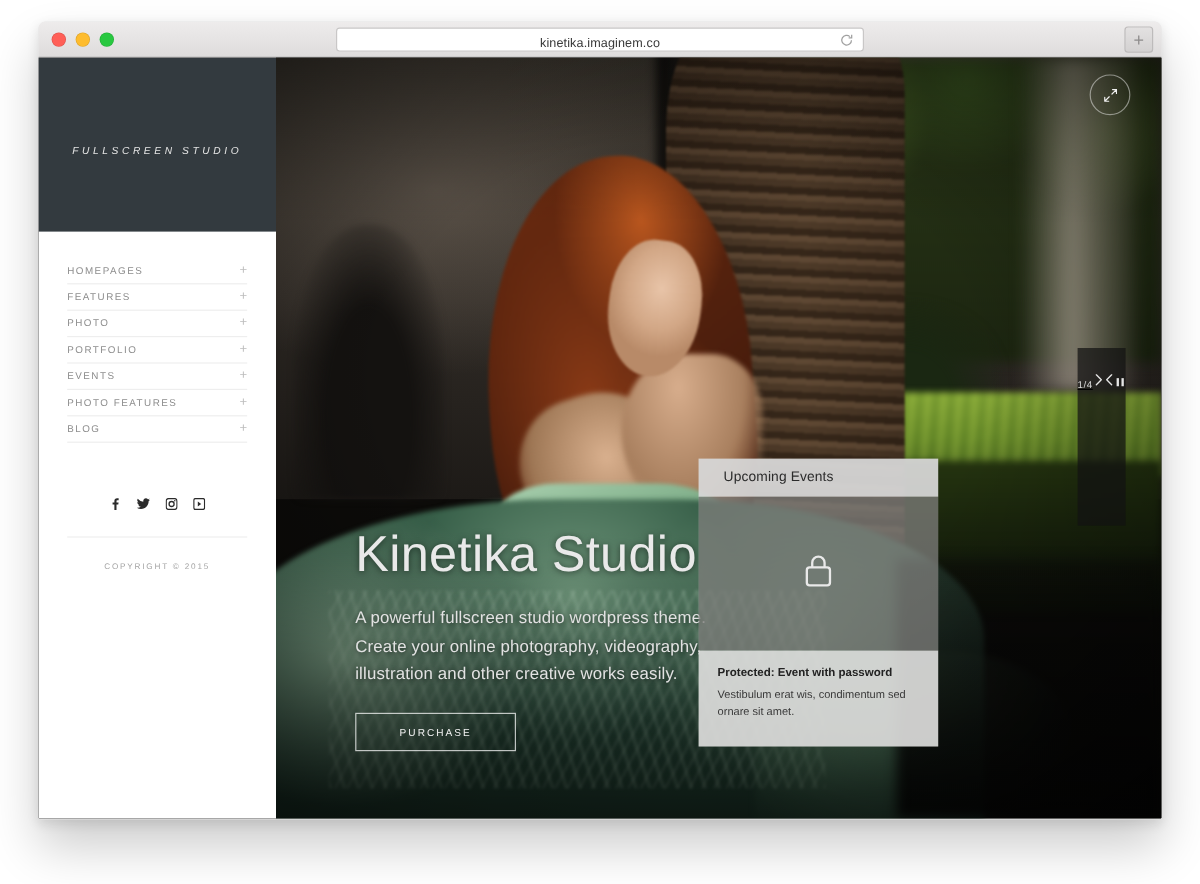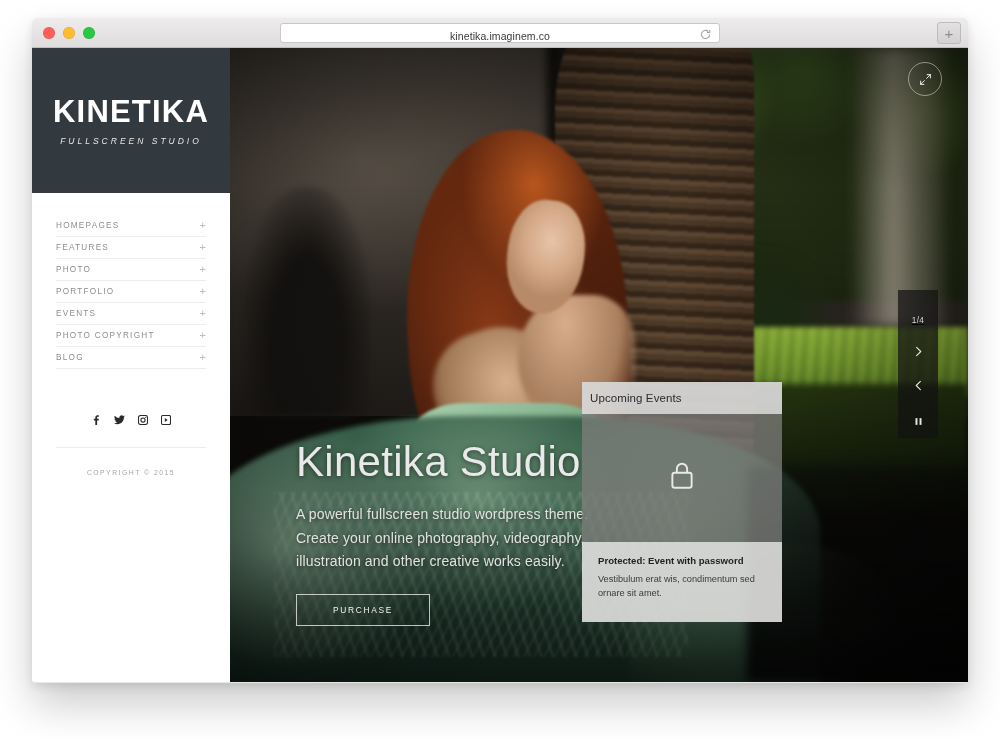--- a/index.html
+++ b/index.html
@@ -435,21 +435,21 @@
     height: 240px;
     z-index: 6;
     background: rgba(255,255,255,.16);
     overflow: hidden;
   }
   .events-head {
     height: 32px;
     background: rgba(214,214,214,.93);
     display: flex;
     align-items: center;
-    padding-left: 8px;
+    padding-left: 21px;
   }
   .events-head-title {
     font-size: 11.5px;
     color: #2b2b2b;
     letter-spacing: .1px;
     font-family: "Liberation Sans", sans-serif;
   }
   .events-thumb {
     position: relative;
     height: 128px;
@@ -480,22 +480,21 @@
   
   .slider-ctl {
     position: absolute;
     right: 30px;
     top: 242px;
     width: 40px;
     height: 148px;
     background: rgba(18,18,18,.72);
     z-index: 7;
     display: flex;
-    flex-direction: column;
-    align-items: center;
+    flex-direction: row;
     text-decoration: underline;
   }
   .ctl-count {
     margin-top: 26px;
     font-size: 8.2px;
     color: #d8d8d8;
     letter-spacing: .4px;
     font-family: "Liberation Sans", sans-serif;
   }
   .ctl-btn {
@@ -551,21 +550,20 @@
       <div class="newtab">
         <span>+</span>
       </div>
     </div>
 
     <div class="viewport">
 
       <aside class="sidebar">
 
         <div class="brandblock">
-          <div class="brand-name">KINETIKA</div>
           <div class="brand-sub">FULLSCREEN STUDIO</div>
         </div>
 
         <nav class="nav">
           <div class="navrow">
             <span class="navlabel">HOMEPAGES</span>
             <span class="navplus">+</span>
           </div>
           <div class="navrow">
             <span class="navlabel">FEATURES</span>
@@ -577,21 +575,21 @@
           </div>
           <div class="navrow">
             <span class="navlabel">PORTFOLIO</span>
             <span class="navplus">+</span>
           </div>
           <div class="navrow">
             <span class="navlabel">EVENTS</span>
             <span class="navplus">+</span>
           </div>
           <div class="navrow">
-            <span class="navlabel">PHOTO COPYRIGHT</span>
+            <span class="navlabel">PHOTO FEATURES</span>
             <span class="navplus">+</span>
           </div>
           <div class="navrow">
             <span class="navlabel">BLOG</span>
             <span class="navplus">+</span>
           </div>
         </nav>
 
         <div class="social">
           <a>

